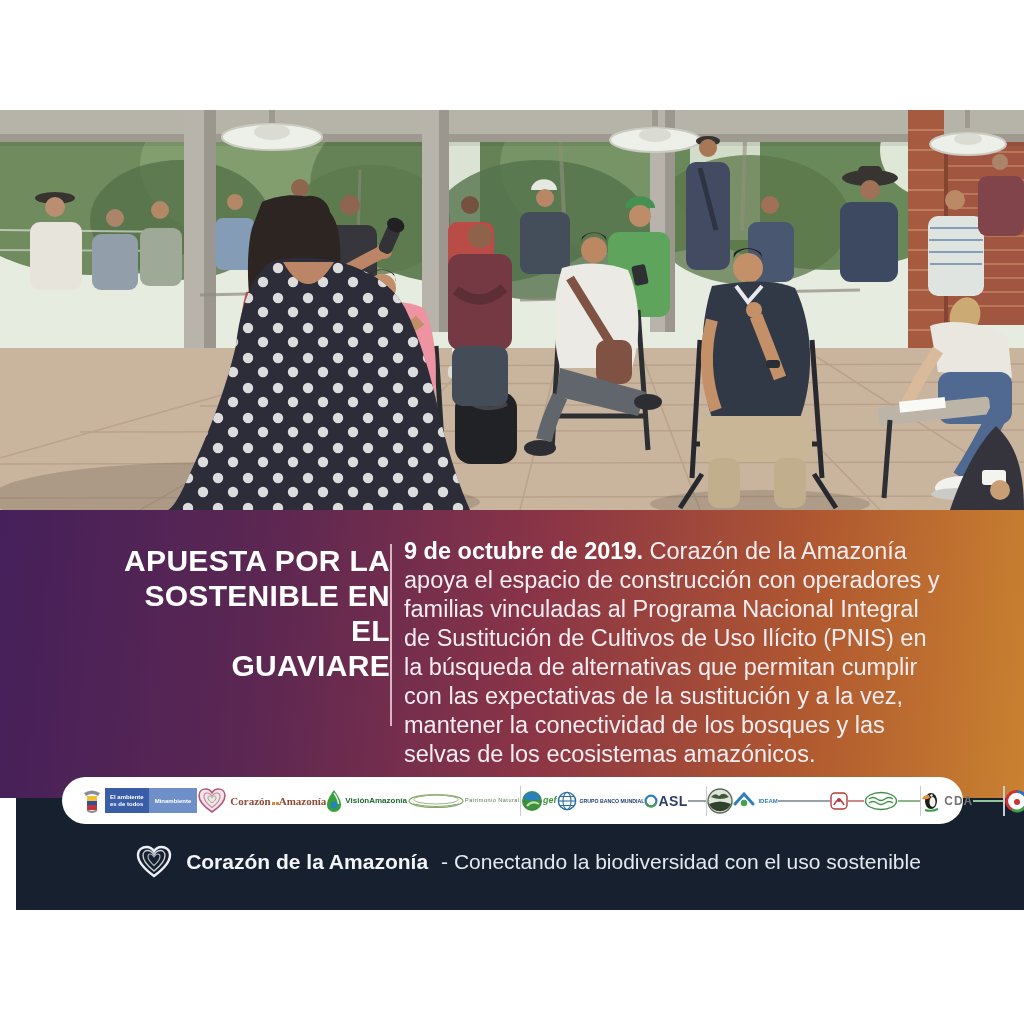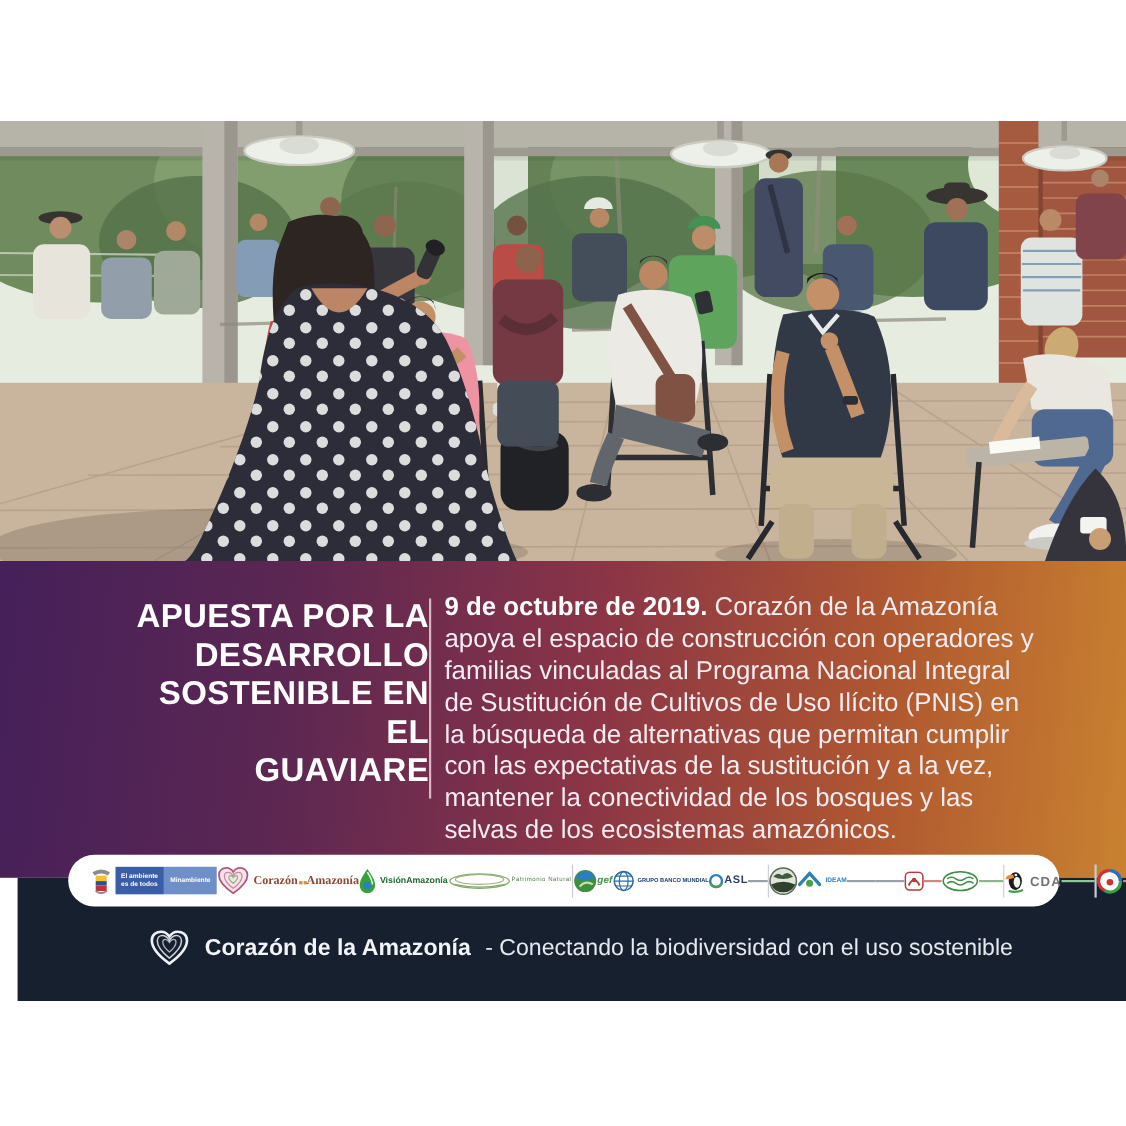--- a/index.html
+++ b/index.html
@@ -25,21 +25,21 @@
   .mamb{display:flex;height:25px;font-weight:700;color:#fff;}
   .mamb-left{background:#3a5da8;font-size:6px;line-height:7px;display:flex;flex-direction:column;justify-content:center;
              padding:0 5px;white-space:nowrap;}
   .mamb-right{background:#6f8fc8;font-size:6px;display:flex;align-items:center;padding:0 6px;white-space:nowrap;}
   .corazon-text{font-family:"Liberation Serif",serif;color:#8d4a35;font-weight:700;font-size:11px;line-height:10px;}
   .corazon-text .plus{display:inline-block;width:3px;height:3px;background:#d98a3a;margin-left:1px;}
   .vision-text{color:#1c6b30;font-weight:700;font-size:8px;line-height:8px;}
   .patrimonio-label{color:#557a4a;font-size:5.5px;letter-spacing:.5px;white-space:nowrap;margin-top:1px;}
   .gef-label{color:#3f8f3f;font-weight:700;font-size:9px;font-style:italic;}
   .wb-label{color:#1c3f6e;font-weight:700;font-size:5.2px;white-space:nowrap;}
-  .asl-label{color:#2c3e66;font-weight:700;font-size:10px;letter-spacing:.5px;}
+  .asl-label{color:#2c3e66;font-weight:700;font-size:14px;letter-spacing:.5px;}
   .ideam-label{color:#2f7fb8;font-weight:700;font-size:6px;}
   .cda-label{color:#737373;font-weight:700;font-size:12px;letter-spacing:1px;}
   .wwf-label{color:#101010;font-weight:700;font-size:7px;letter-spacing:.5px;}
   .tinydash{height:2px;background:#9aa0a8;margin-top:1px;}
 </style>
 </head>
 <body>
 
 <div class="canvas">
 
@@ -314,21 +314,20 @@
       <path d="M270,152 C250,168 240,200 236,235 C226,280 206,330 186,372 C178,390 172,398 168,400 L470,400 C460,378 450,348 440,308 C432,268 420,228 405,198 C390,170 360,156 330,150 Q298,144 270,152 Z" fill="#232230"></path>
       <path d="M270,152 C250,168 240,200 236,235 C226,280 206,330 186,372 C178,390 172,398 168,400 L470,400 C460,378 450,348 440,308 C432,268 420,228 405,198 C390,170 360,156 330,150 Q298,144 270,152 Z" fill="url(#dots)" opacity="0.92"></path>
       <path d="M283,152 Q308,196 334,152 Z" fill="#b9805f"></path>
     </g>
     <rect x="0" y="0" width="1024" height="400" fill="#f5f2ea" opacity="0.05"></rect>
   </svg>
 
   <div class="band">
     <div class="band-title">
       <div>APUESTA POR LA</div>
-      <div>DESARROLLO</div>
       <div>SOSTENIBLE EN EL</div>
       <div>GUAVIARE</div>
     </div>
     <div class="band-divider"></div>
     <p class="band-body"><b>9 de octubre de 2019.</b><span> Corazón de la Amazonía apoya el espacio de construcción con operadores y familias vinculadas al Programa Nacional Integral de Sustitución de Cultivos de Uso Ilícito (PNIS) en la búsqueda de alternativas que permitan cumplir con las expectativas de la sustitución y a la vez, mantener la conectividad de los bosques y las selvas de los ecosistemas amazónicos.</span></p>
   </div>
 
   <div class="navy">
     <svg width="38" height="34" viewBox="0 0 38 34">
       <path d="M19 31 C8 23 3 16 3 10 C3 4.5 7.5 2 11.5 2 C15 2 17.5 4 19 6.5 C20.5 4 23 2 26.5 2 C30.5 2 35 4.5 35 10 C35 16 30 23 19 31 Z" fill="none" stroke="#edf0f4" stroke-width="2.4"></path>

